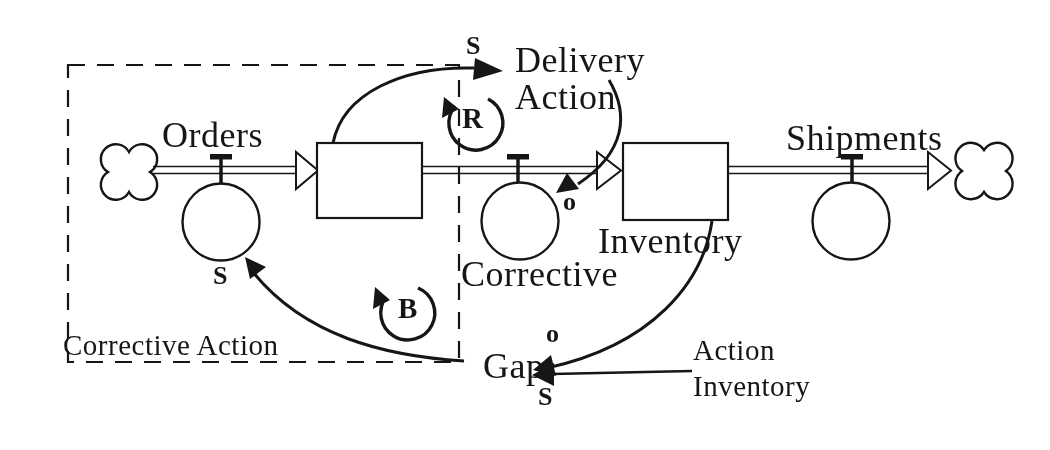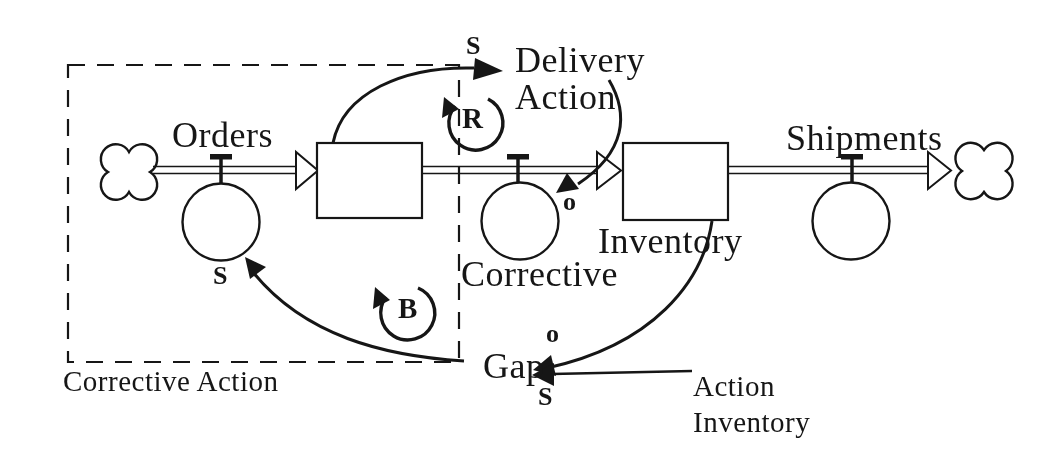--- a/index.html
+++ b/index.html
@@ -2,21 +2,21 @@
 <html><head>
 <meta charset="utf-8">
 <style>
   html,body{margin:0;padding:0;background:#fff;}
   .stage{position:relative;width:1050px;height:450px;background:#ffffff;overflow:hidden;
          font-family:"Liberation Serif", serif;color:#161616;}
   .stage svg{position:absolute;left:0;top:0;}
   .lbl{position:absolute;white-space:nowrap;line-height:1;letter-spacing:0.5px;
        font-family:"Liberation Serif", serif;color:#161616;}
   .big{font-size:36px;}
-  .mid{font-size:29px;margin-top:36px;}
+  .mid{font-size:29px;}
   .pol{font-size:26px;font-weight:bold;letter-spacing:0;}
   .loopl{font-size:29px;font-weight:bold;letter-spacing:0;}
 </style>
 </head>
 <body>
 
 <div class="stage">
 
   <svg width="1050" height="450" viewBox="0 0 1050 450">
 
@@ -87,21 +87,21 @@
     <g>
       <path d="M 488 99 A 27 27 0 1 1 455 106" fill="none" stroke="#161616" stroke-width="3.4"></path>
       <polygon points="444,97 459,109 442,118" fill="#161616"></polygon>
     </g>
     <g>
       <path d="M 418 288 A 27 27 0 1 1 386 297" fill="none" stroke="#161616" stroke-width="3.4"></path>
       <polygon points="375,287 390,300 373,309" fill="#161616"></polygon>
     </g>
   </svg>
 
-  <div class="lbl big" style="left:172px;top:117px;">Orders</div>
+  <div class="lbl big" style="left:162px;top:117px;">Orders</div>
   <div class="lbl big" style="left:515px;top:42px;">Delivery</div>
   <div class="lbl big" style="left:515px;top:79px;">Action</div>
   <div class="lbl big" style="left:461px;top:256px;">Corrective</div>
   <div class="lbl big" style="left:598px;top:223px;">Inventory</div>
   <div class="lbl big" style="left:786px;top:120px;">Shipments</div>
   <div class="lbl mid" style="left:63px;top:331px;">Corrective Action</div>
   <div class="lbl big" style="left:483px;top:348px;">Gap</div>
   <div class="lbl mid" style="left:693px;top:336px;">Action</div>
   <div class="lbl mid" style="left:693px;top:372px;">Inventory</div>
 

